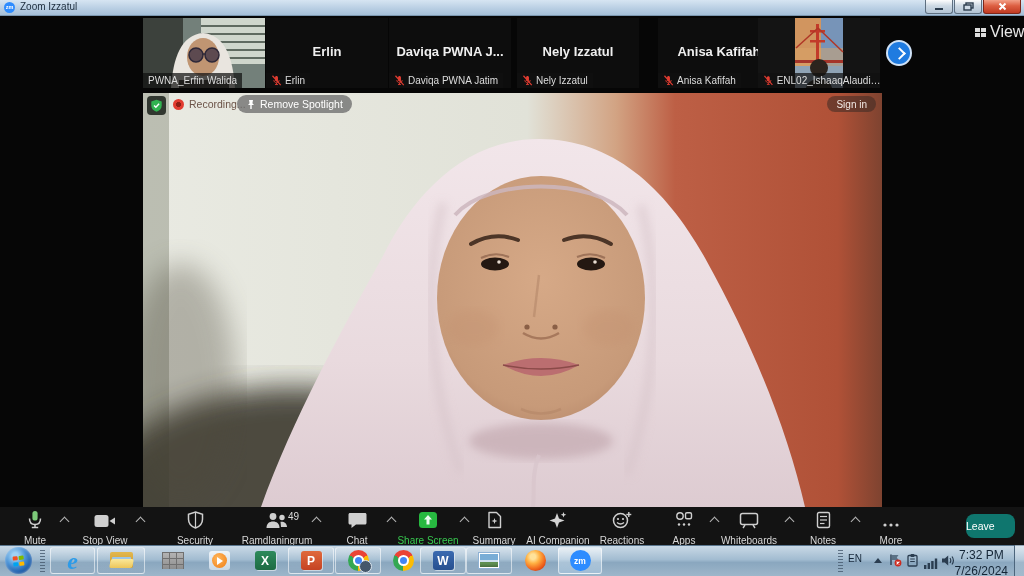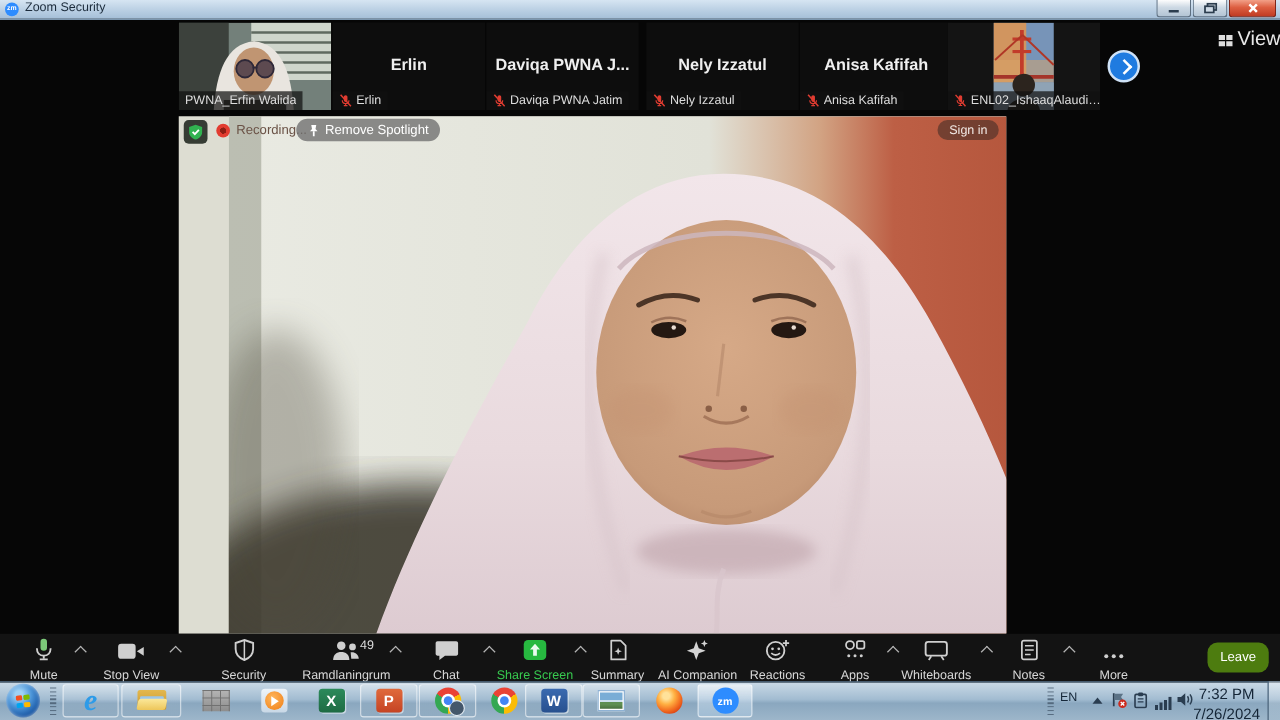--- a/index.html
+++ b/index.html
@@ -29,21 +29,21 @@
   .nextbtn i{position:absolute;left:7px;top:7px;width:7px;height:7px;border-right:2.5px solid #fff;
     border-top:2.5px solid #fff;transform:rotate(45deg);}
   .viewbtn{position:absolute;left:975px;top:23px;display:flex;align-items:center;gap:4px;color:#e8e8e8;font-size:16px;}
   .grid-ico{display:inline-block;width:11px;height:9px;
     background:
       linear-gradient(#ddd,#ddd) 0 0/5px 4px no-repeat,
       linear-gradient(#ddd,#ddd) 6px 0/5px 4px no-repeat,
       linear-gradient(#ddd,#ddd) 0 5px/5px 4px no-repeat,
       linear-gradient(#ddd,#ddd) 6px 5px/5px 4px no-repeat;}
   
-  .mainvideo{position:absolute;left:143px;top:93px;width:622px;height:414px;overflow:hidden;background:#ddddd2;padding-left:40px;}
+  .mainvideo{position:absolute;left:143px;top:93px;width:739px;height:414px;overflow:hidden;background:#ddddd2;}
   .badge-shield{position:absolute;left:4px;top:3px;width:19px;height:19px;border-radius:4px;
     background:rgba(25,32,25,.85);display:flex;align-items:center;justify-content:center;}
   .rec{position:absolute;left:30px;top:5px;display:flex;align-items:center;gap:5px;
     color:#6b5347;font-size:10.5px;}
   .rec-dot{width:11px;height:11px;border-radius:50%;background:radial-gradient(circle at 50% 50%, #8e1e14 0 32%, #e23c30 33% 100%);}
   .spotlight{position:absolute;left:94px;top:2px;height:18px;border-radius:9px;
     background:rgba(110,110,110,.78);color:#fff;font-size:10.5px;display:flex;align-items:center;gap:4px;padding:0 9px;}
   .signin{position:absolute;right:6px;top:3px;height:16px;border-radius:8px;
     background:rgba(58,42,36,.55);color:#f2eae6;font-size:10px;display:flex;align-items:center;padding:0 9px;}
   .speaker-label{position:absolute;left:0;bottom:0;height:17px;display:flex;align-items:center;gap:4px;
@@ -51,21 +51,21 @@
   
   .toolbar{position:absolute;left:0;top:507px;width:1024px;height:38px;background:#131313;}
   .titem{position:absolute;top:509px;display:flex;flex-direction:column;align-items:center;color:#d8d8d8;}
   .titem .lbl{font-size:10px;margin-top:6px;white-space:nowrap;}
   .titem .ic{height:20px;display:flex;align-items:flex-end;justify-content:center;}
   .chev{position:absolute;width:6px;height:6px;border-left:1.5px solid #b5b5b5;border-top:1.5px solid #b5b5b5;
     transform:rotate(45deg);}
   .green{color:#37c94f;}
   .pcount{position:absolute;font-size:10px;color:#ddd;}
   .leavebtn{position:absolute;left:966px;top:514px;width:49px;height:24px;border-radius:8px;
-    background:#4d7c0f;color:#fff;font-size:10.5px;display:flex;align-items:center;justify-content:center;}
+    background:#0f766e;color:#fff;font-size:10.5px;display:flex;align-items:center;justify-content:flex-start;}
   
   .taskbar{position:absolute;left:0;top:545px;width:1024px;height:31px;
     background:linear-gradient(#c9d9e6,#a2bcd1 45%,#8aa7bf 55%,#9db6ca);border-top:1px solid #5a768e;box-sizing:border-box;}
   .tbtn{position:absolute;top:547px;height:27px;display:flex;align-items:center;justify-content:center;border-radius:3px;}
   .framed{border:1px solid rgba(255,255,255,.55);box-sizing:border-box;
     background:linear-gradient(rgba(255,255,255,.28),rgba(255,255,255,.06) 50%,rgba(120,150,175,.25));}
   .active{background:linear-gradient(rgba(255,255,255,.6),rgba(220,235,248,.45) 50%,rgba(170,200,225,.5));}
   .grip{position:absolute;width:5px;height:22px;top:550px;
     background:repeating-linear-gradient(rgba(70,90,110,.8) 0 1px, transparent 1px 3px);
     background-size:2px 100%;background-repeat:repeat-x;}
@@ -110,21 +110,21 @@
     background:linear-gradient(rgba(255,255,255,.35),rgba(255,255,255,.05));}
   .entext{position:absolute;left:848px;top:553px;font-size:10px;color:#16283a;}
   .uparrow{position:absolute;left:874px;top:558px;width:0;height:0;border-left:4px solid transparent;
     border-right:4px solid transparent;border-bottom:5px solid #2a3d50;}
 </style>
 </head>
 <body>
 
 <div class="titlebar">
   <span class="zm-mini">zm</span>
-  <span class="tb-title">Zoom Security</span>
+  <span class="tb-title">Zoom Izzatul</span>
   <div class="capbtns">
     <div class="cb cb-min">
       <svg width="10" height="9">
           <rect x="1" y="6" width="8" height="2" fill="#2c3d4e"></rect>
         </svg>
     </div>
     <div class="cb cb-max">
       <svg width="11" height="9">
           <rect x="3" y="1" width="7" height="5" fill="none" stroke="#2c3d4e" stroke-width="1.4"></rect>
           <rect x="1" y="3" width="7" height="5" fill="#cfdbe6" stroke="#2c3d4e" stroke-width="1.4"></rect>
@@ -197,21 +197,21 @@
       <path d="M6 1.2c-.9 0-1.6.7-1.6 1.6v2.7c0 .9.7 1.6 1.6 1.6s1.6-.7 1.6-1.6V2.8C7.6 1.9 6.9 1.2 6 1.2z" fill="#e03c31"></path>
       <path d="M3.1 5.6c0 1.6 1.3 2.9 2.9 2.9s2.9-1.3 2.9-2.9" stroke="#e03c31" fill="none"></path>
       <line x1="6" y1="8.5" x2="6" y2="10.2" stroke="#e03c31"></line>
         <line x1="4.4" y1="10.4" x2="7.6" y2="10.4" stroke="#e03c31"></line>
       <line x1="1.6" y1="0.8" x2="10.6" y2="11" stroke="#e03c31" stroke-width="1.3"></line>
     </svg>
     <span>Nely Izzatul</span>
   </div>
 </div>
 
-<div class="tile" style="left:640px">
+<div class="tile" style="left:658px">
   <div class="tile-center">Anisa Kafifah</div>
   <div class="tile-label">
     <svg width="11" height="11" viewBox="0 0 12 12">
       <path d="M6 1.2c-.9 0-1.6.7-1.6 1.6v2.7c0 .9.7 1.6 1.6 1.6s1.6-.7 1.6-1.6V2.8C7.6 1.9 6.9 1.2 6 1.2z" fill="#e03c31"></path>
       <path d="M3.1 5.6c0 1.6 1.3 2.9 2.9 2.9s2.9-1.3 2.9-2.9" stroke="#e03c31" fill="none"></path>
       <line x1="6" y1="8.5" x2="6" y2="10.2" stroke="#e03c31"></line>
         <line x1="4.4" y1="10.4" x2="7.6" y2="10.4" stroke="#e03c31"></line>
       <line x1="1.6" y1="0.8" x2="10.6" y2="11" stroke="#e03c31" stroke-width="1.3"></line>
     </svg>
     <span>Anisa Kafifah</span>

